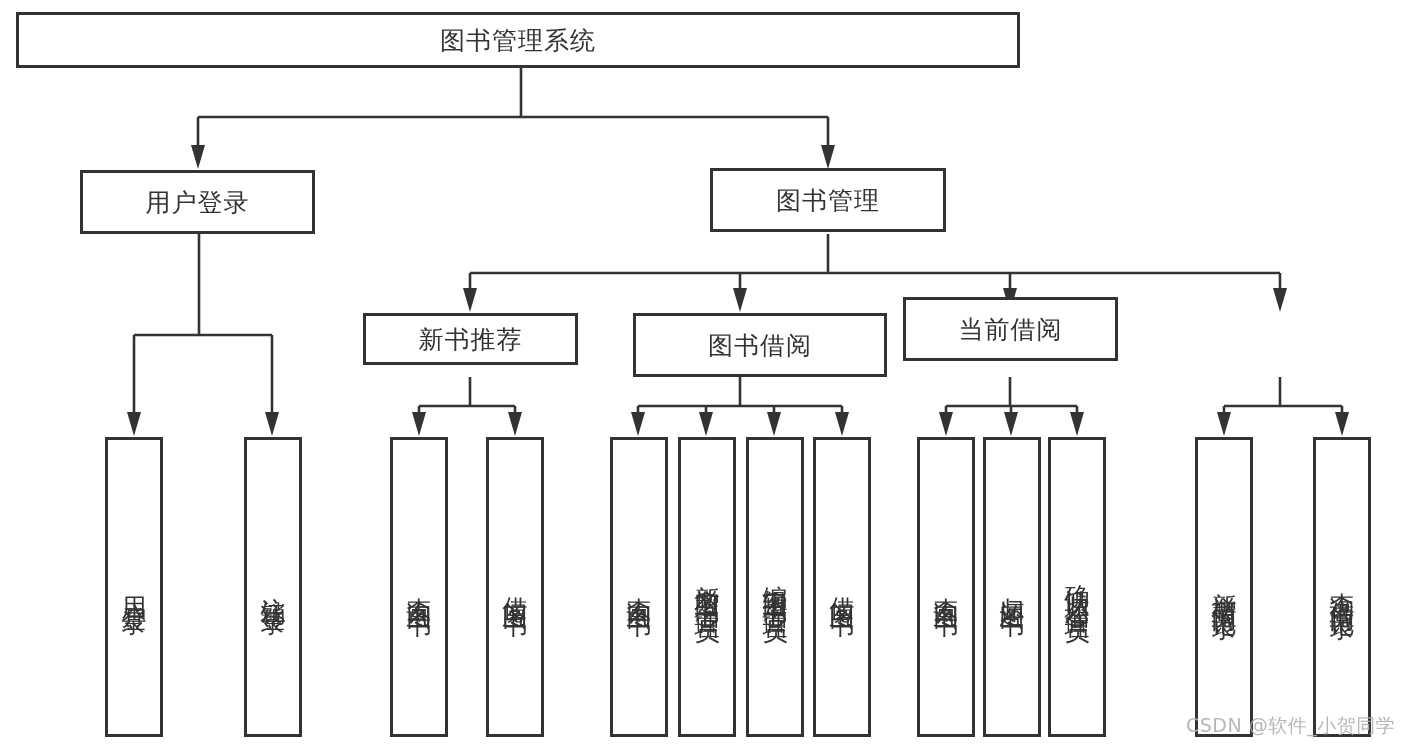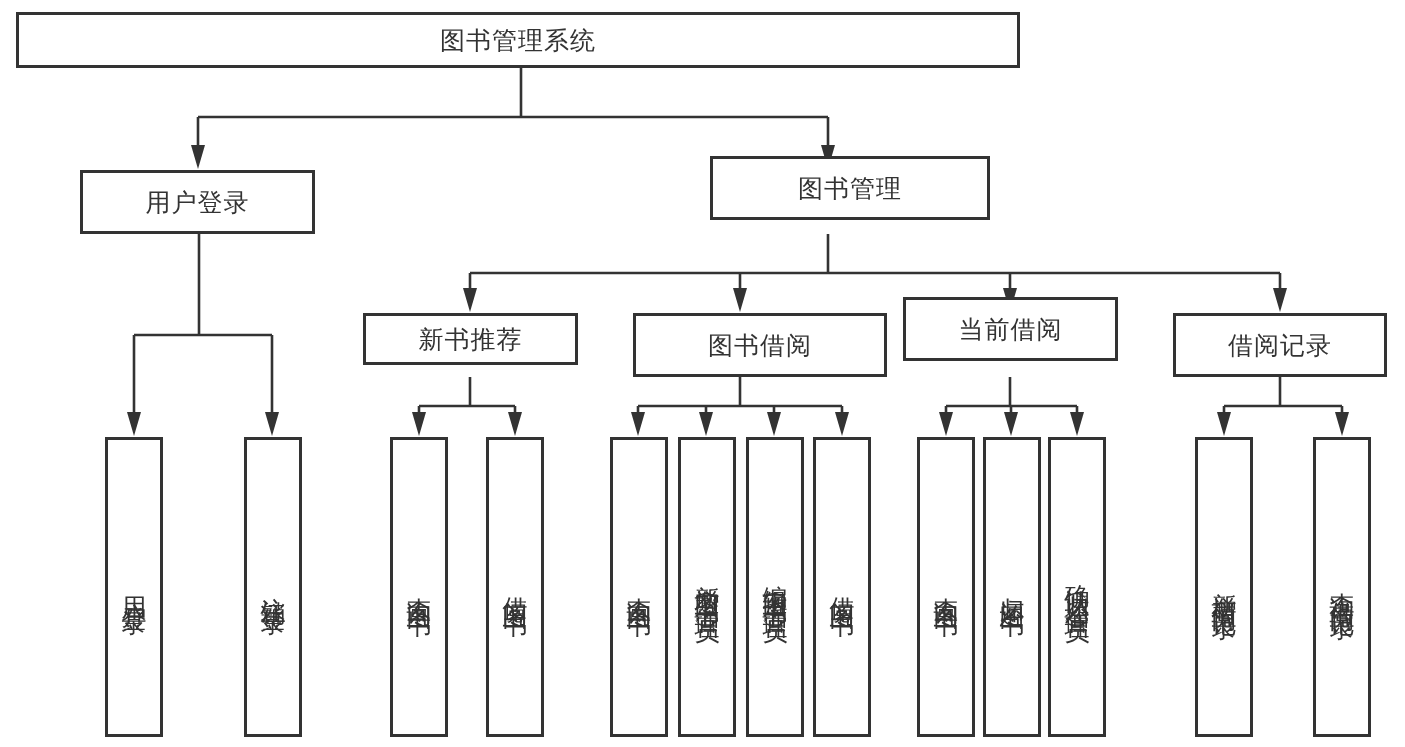--- a/index.html
+++ b/index.html
@@ -133,38 +133,38 @@
       <path d="M1224 406 V414"></path>
       <path d="M1342 406 V414"></path>
       <polygon points="1217,412 1231,412 1224,436"></polygon>
       <polygon points="1335,412 1349,412 1342,436"></polygon>
     </g>
   </svg>
 
   <div class="box hbox" style="left:16px;top:12px;width:1004px;height:56px;">图书管理系统</div>
 
   <div class="box hbox" style="left:80px;top:170px;width:235px;height:64px;">用户登录</div>
-  <div class="box hbox" style="left:710px;top:156px;width:280px;height:64px;">图书管理</div>
+  <div class="box hbox" style="left:710px;top:168px;width:236px;height:64px;">图书管理</div>
 
   <div class="box hbox" style="left:363px;top:313px;width:215px;height:52px;">新书推荐</div>
   <div class="box hbox" style="left:633px;top:313px;width:254px;height:64px;">图书借阅</div>
   <div class="box hbox" style="left:903px;top:297px;width:215px;height:64px;">当前借阅</div>
-  <div class="box hbox" style="left:1173px;top:313px;width:214px;height:64px;">借阅记录</div>
 
   <div class="box vbox" style="left:105px;top:437px;width:58px;height:300px;">用户登录</div>
   <div class="box vbox" style="left:244px;top:437px;width:58px;height:300px;">注销登录</div>
 
   <div class="box vbox" style="left:390px;top:437px;width:58px;height:300px;">查询图书</div>
   <div class="box vbox" style="left:486px;top:437px;width:58px;height:300px;">借阅图书</div>
 
   <div class="box vbox" style="left:610px;top:437px;width:58px;height:300px;">查询图书</div>
   <div class="box vbox" style="left:678px;top:437px;width:58px;height:300px;">新增图书（管理员）</div>
   <div class="box vbox" style="left:746px;top:437px;width:58px;height:300px;">编辑图书（管理员）</div>
   <div class="box vbox" style="left:813px;top:437px;width:58px;height:300px;">借阅图书</div>
 
   <div class="box vbox" style="left:917px;top:437px;width:58px;height:300px;">查询图书</div>
   <div class="box vbox" style="left:983px;top:437px;width:58px;height:300px;">归还图书</div>
   <div class="box vbox" style="left:1048px;top:437px;width:58px;height:300px;">确认归还（管理员）</div>
 
   <div class="box vbox" style="left:1195px;top:437px;width:58px;height:300px;">新增借阅记录</div>
   <div class="box vbox" style="left:1313px;top:437px;width:58px;height:300px;">查询借阅记录</div>
 
+  <div class="watermark">CSDN @软件_小贺同学</div>
 </div>
 
 </body></html>

